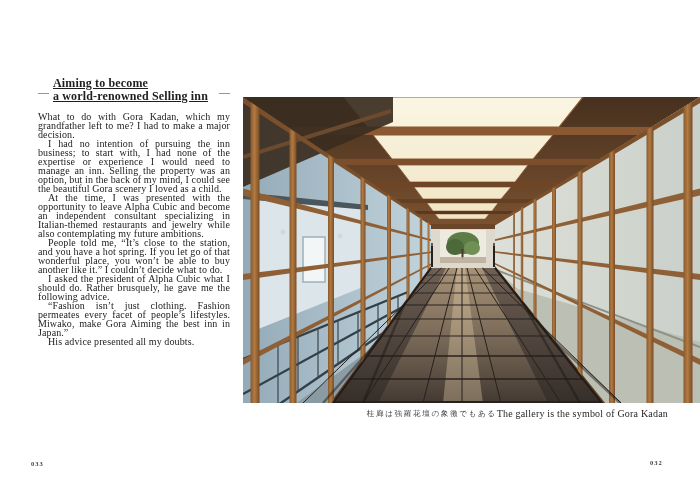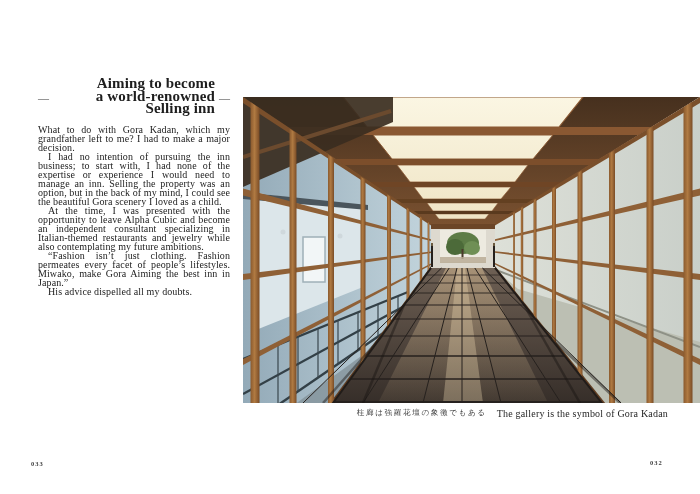--- a/index.html
+++ b/index.html
@@ -17,23 +17,23 @@
   .chapter-title{
     display:flex;align-items:center;gap:4px;
     margin:0 0 10px 0;
   }
   .title-dash{
     flex:0 0 auto;
     font-size:11px;color:#3a3a3a;font-weight:400;
     transform:translateY(2px);
   }
   .title-lines{
-    flex:1 1 auto;text-align:right;
-    font-weight:bold;font-size:15px;line-height:12.6px;
-    color:#1e1e1e;letter-spacing:0.15px;
+    flex:1 1 auto;text-align:left;
+    font-weight:bold;font-size:12px;line-height:12.6px;
+    color:#1e1e1e;letter-spacing:0.15px;text-decoration:underline;
   }
   .title-lines span{display:block;}
   .body-text{
     font-size:10px;line-height:9px;color:#222222;
     text-align:justify;letter-spacing:0.1px;
   }
   .body-text p{margin:0;text-indent:10px;}
   .body-text p.no-indent{text-indent:0;}
   .page-number{
     position:absolute;
@@ -41,21 +41,21 @@
   }
   .page-number.left{left:31px;top:460px;}
   .page-number.right{left:650px;top:459px;}
   
   .photo-frame{
     position:absolute;left:243px;top:97px;width:457px;height:306px;
     overflow:hidden;
   }
   .photo-caption{
     position:absolute;top:408px;right:32px;
-    display:flex;align-items:flex-start;gap:10px;
+    display:flex;align-items:center;
     white-space:nowrap;
   }
   .caption-jp{
     font-size:7.6px;color:#3f3f3f;letter-spacing:1.6px;
     font-family:"Liberation Serif","DejaVu Serif",serif;
   }
   .caption-en{
     font-size:10px;color:#1f1f1f;letter-spacing:0.2px;
   }
 </style>
@@ -70,22 +70,24 @@
       <span class="title-lines">
         <span>Aiming to become</span>
         <span>a world-renowned Selling inn</span>
       </span>
       <span class="title-dash">—</span>
     </h1>
     <div class="body-text">
       <p class="no-indent">What to do with Gora Kadan, which my grandfather left to me? I had to make a major decision.</p>
       <p>I had no intention of pursuing the inn business; to start with, I had none of the expertise or experience I would need to manage an inn. Selling the property was an option, but in the back of my mind, I could see the beautiful Gora scenery I loved as a child.</p>
       <p>At the time, I was presented with the opportunity to leave Alpha Cubic and become an independent consultant specializing in Italian-themed restaurants and jewelry while also contemplating my future ambitions.</p>
+      <p>People told me, “It’s close to the station, and you have a hot spring. If you let go of that wonderful place, you won’t be able to buy another like it.” I couldn’t decide what to do.</p>
+      <p>I asked the president of Alpha Cubic what I should do. Rather brusquely, he gave me the following advice.</p>
       <p>“Fashion isn’t just clothing. Fashion permeates every facet of people’s lifestyles. Miwako, make Gora Aiming the best inn in Japan.”</p>
-      <p>His advice dispelled all my doubts.</p>
+      <p>His advice presented all my doubts.</p>
     </div>
   </div>
   <div class="page-number left">033</div>
 
   <div class="photo-frame">
     <svg width="457" height="306" viewBox="0 0 457 306" xmlns="http://www.w3.org/2000/svg">
       <defs>
         <clipPath id="photoClip">
             <rect x="0" y="0" width="457" height="306"></rect>
           </clipPath>

